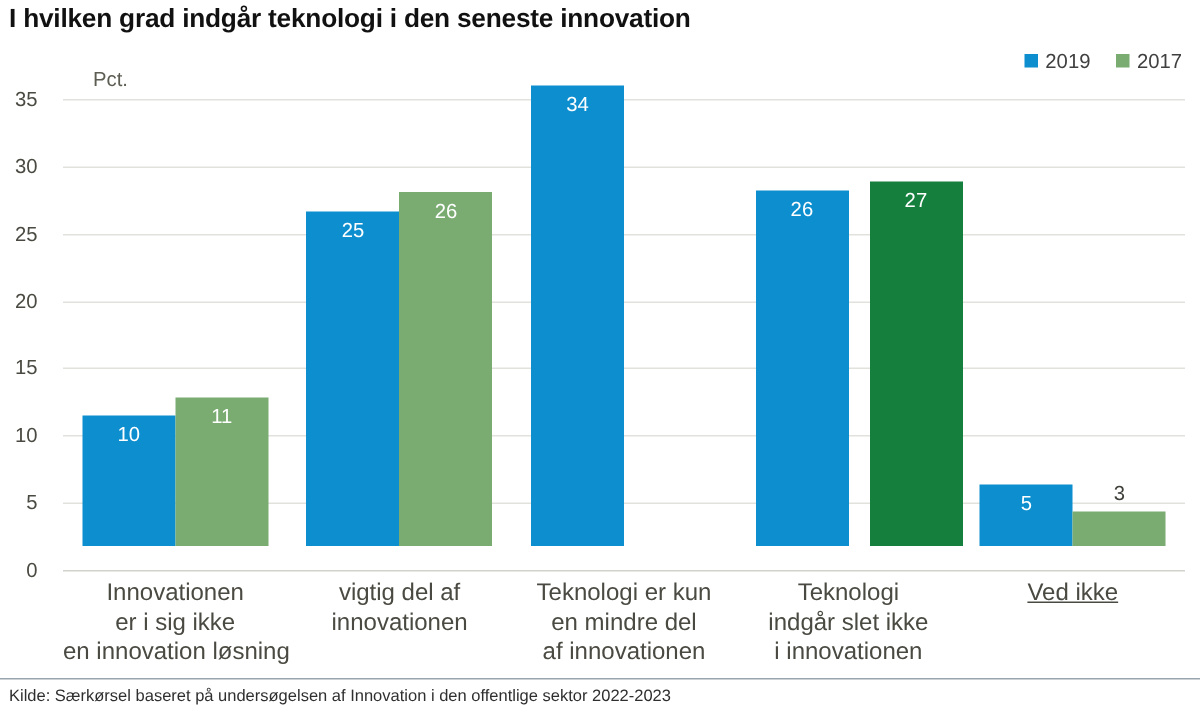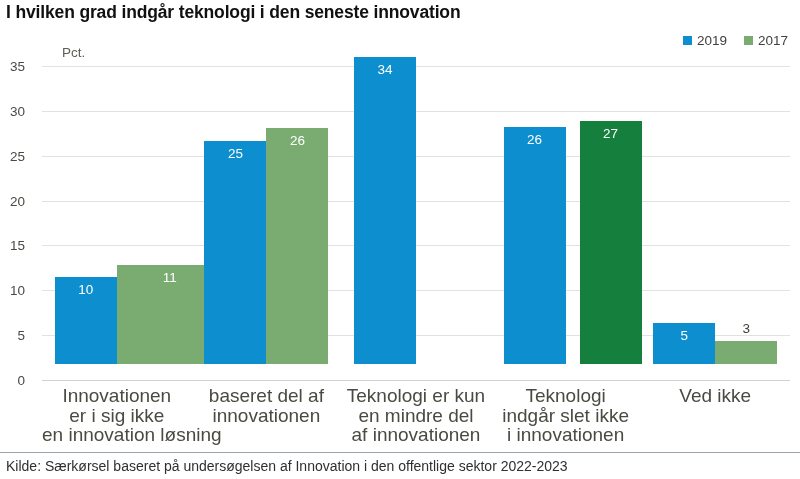--- a/index.html
+++ b/index.html
@@ -140,21 +140,21 @@
     position: absolute;
     left: 42px;
     top: 386px;
     width: 748px;
     height: 62px;
   }
   .xlabel {
     position: absolute;
     top: 0;
     text-align: center;
-    font-size: 19px;
+    font-size: 16px;
     line-height: 19.5px;
     color: #4a4a42;
   }
   .xlabel span {
     display: block;
     white-space: nowrap;
   }
 
   
   .footer-rule {
@@ -162,21 +162,21 @@
     left: 0;
     top: 452px;
     width: 800px;
     height: 1px;
     background: #9aa4ae;
   }
   .source-note {
     position: absolute;
     left: 6px;
     top: 458px;
-    font-size: 14px;
+    font-size: 11px;
     color: #2f2f2f;
     white-space: nowrap;
   }
 </style>
 </head>
 <body>
 
 <div class="figure">
 
   <div class="chart-title">I hvilken grad indgår teknologi i den seneste innovation</div>
@@ -213,21 +213,21 @@
         <div class="ytick" style="top: 134.571px;">20</div>
         <div class="ytick" style="top: 89.7143px;">25</div>
         <div class="ytick" style="top: 44.8571px;">30</div>
         <div class="ytick" style="top: 0px;">35</div>
       </div>
     <div class="bars-layer" id="bars-layer">
         <div class="group" style="left: 0px; width: 149.6px;">
           <div class="bar" style="left: 12.8px; width: 62px; height: 87.0229px; background: rgb(13, 142, 207);">
             <div class="bar-value">10</div>
           </div>
-          <div class="bar" style="left: 74.8px; width: 62px; height: 98.6857px; background: rgb(122, 172, 114); padding-left: 44px;">
+          <div class="bar" style="left: 74.8px; width: 62px; height: 98.6857px; background: rgb(122, 172, 114);">
             <div class="bar-value">11</div>
           </div>
         </div>
         <div class="group" style="left: 149.6px; width: 149.6px;">
           <div class="bar" style="left: 12.8px; width: 62px; height: 223.389px; background: rgb(13, 142, 207);">
             <div class="bar-value">25</div>
           </div>
           <div class="bar" style="left: 74.8px; width: 62px; height: 235.949px; background: rgb(122, 172, 114);">
             <div class="bar-value">26</div>
           </div>
@@ -256,34 +256,34 @@
       </div>
   </div>
 
   <div class="xlabels" id="xlabels">
       <div class="xlabel" style="left: 0px; width: 149.6px;">
         <span>Innovationen</span>
         <span>er i sig ikke</span>
         <span>en innovation løsning</span>
       </div>
       <div class="xlabel" style="left: 149.6px; width: 149.6px;">
-        <span>baseret del af</span>
+        <span>vigtig del af</span>
         <span>innovationen</span>
       </div>
       <div class="xlabel" style="left: 448.8px; width: 149.6px;">
         <span>Teknologi</span>
         <span>indgår slet ikke</span>
         <span>i innovationen</span>
       </div>
       <div class="xlabel" style="left: 299.2px; width: 149.6px;">
         <span>Teknologi er kun</span>
         <span>en mindre del</span>
         <span>af innovationen</span>
       </div>
-      <div class="xlabel" style="left: 598.4px; width: 149.6px;">
+      <div class="xlabel" style="left: 598.4px; width: 149.6px; text-decoration: underline;">
         <span>Ved ikke</span>
       </div>
     </div>
 
   <div class="footer-rule"></div>
   <div class="source-note">Kilde: Særkørsel baseret på undersøgelsen af Innovation i den offentlige sektor 2022-2023</div>
 
 </div>
 
 </body></html>

